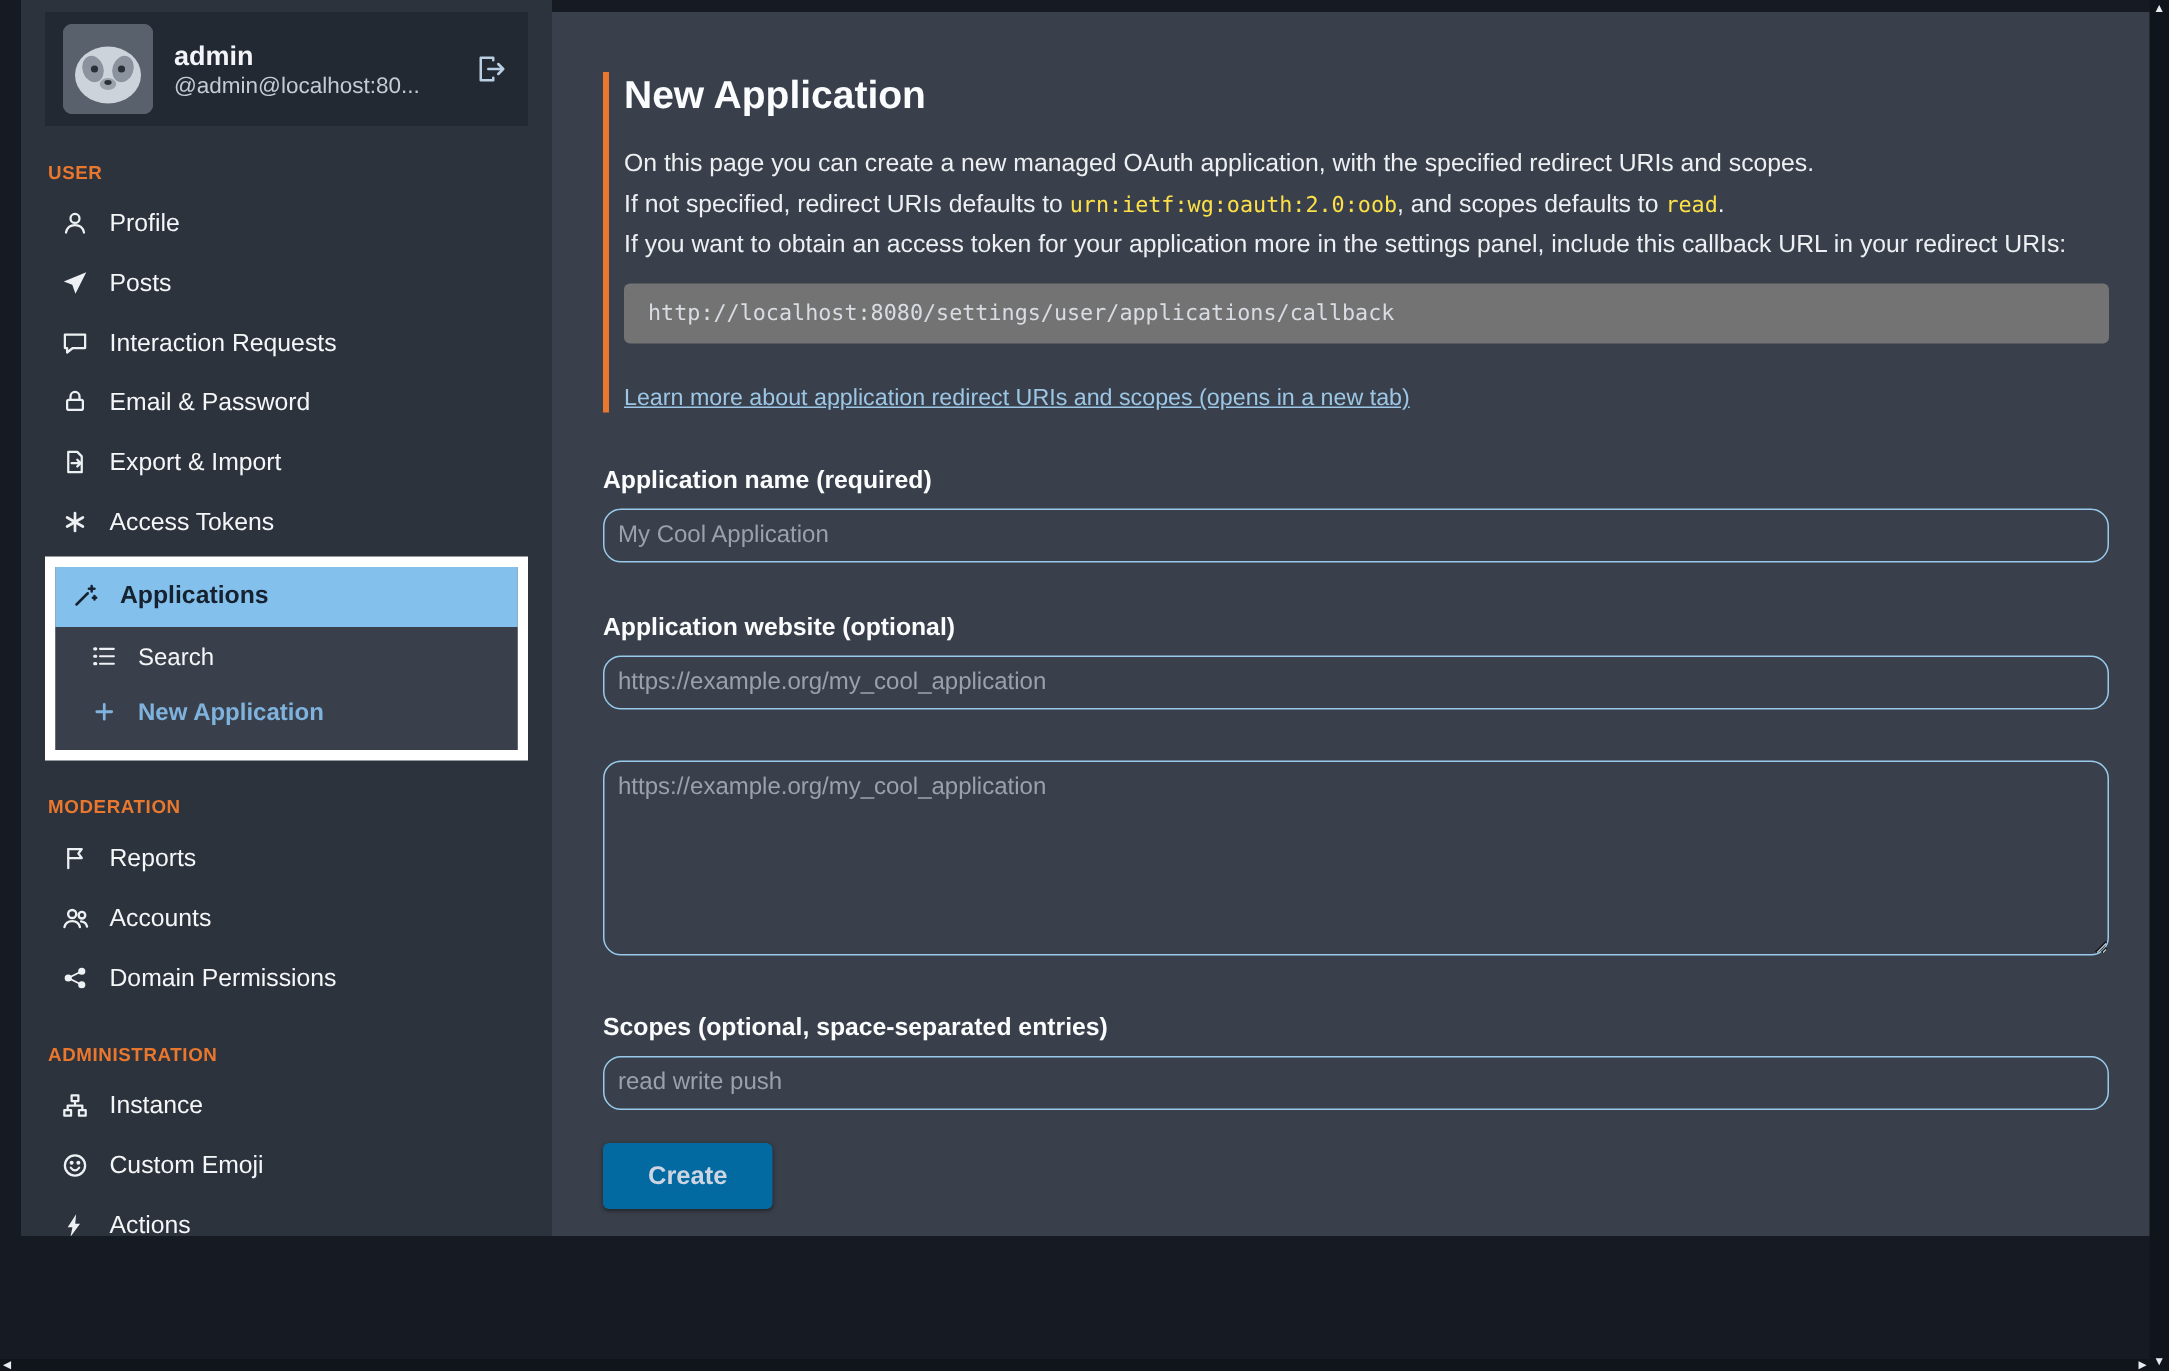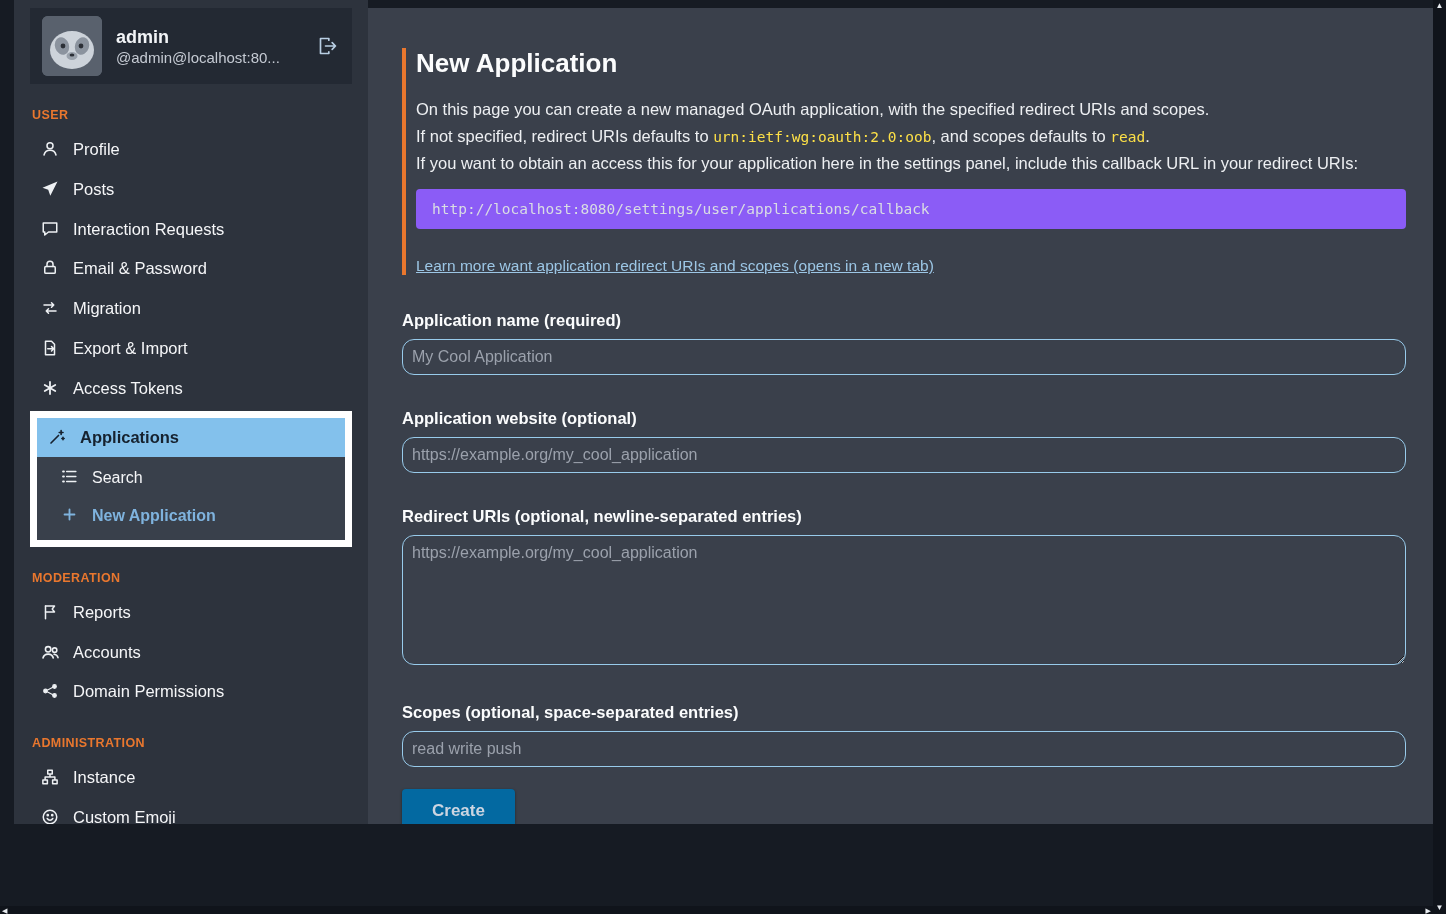--- a/index.html
+++ b/index.html
@@ -49,21 +49,21 @@
   
   .main{
     flex:1;margin:8px 14px 0 0;background:#3a404b;
     padding:40px 40px 0 34px;box-sizing:border-box;overflow:hidden;
   }
   .intro{border-left:4px solid #e9772e;padding-left:10px;}
   h1{font-size:26px;margin:0 0 18px 0;font-weight:bold;color:#fbfcfd;}
   .intro p{margin:2px 0;font-size:16.5px;line-height:1.5;color:#edeff2;}
   code.inline{font-family:"DejaVu Sans Mono", monospace;font-size:14.5px;color:#fde047;}
   .codeblock{
-    background:#8b5cf6;border-radius:4px;padding:12px 16px;
+    background:#737373;border-radius:4px;padding:12px 16px;
     font-family:"DejaVu Sans Mono", monospace;font-size:14.5px;color:#d9dde3;
     margin:14px 0 28px 0;white-space:nowrap;overflow:hidden;
   }
   .learn-link{color:#9cc6e5;font-size:15.5px;text-decoration:underline;}
 
   .form{margin-top:36px;}
   .field{margin-bottom:34px;}
   .field label{display:block;font-weight:bold;font-size:16.5px;margin-bottom:9px;color:#fbfcfd;}
   .field input[type="text"],.field textarea{
     width:100%;box-sizing:border-box;background:#3a404b;
@@ -158,29 +158,20 @@
     <div class="nav-item">
       <span class="icon">
           <svg width="18" height="18" viewBox="0 0 24 24" fill="none" stroke="currentColor" stroke-width="2" stroke-linecap="round" stroke-linejoin="round">
             <rect x="5" y="10" width="14" height="9" rx="1.5"></rect>
             <path d="M8 10V7a4 4 0 0 1 8 0v3"></path>
           </svg>
         </span>
       <span>Email &amp; Password</span>
     </div>
 
-    <div class="nav-item">
-      <span class="icon">
-          <svg width="18" height="18" viewBox="0 0 24 24" fill="none" stroke="currentColor" stroke-width="2" stroke-linecap="round" stroke-linejoin="round">
-            <path d="M4 8h13M17 8l-3-3M17 8l-3 3"></path>
-            <path d="M20 16H7M7 16l3-3M7 16l3 3"></path>
-          </svg>
-        </span>
-      <span>Migration</span>
-    </div>
 
     <div class="nav-item">
       <span class="icon">
           <svg width="18" height="18" viewBox="0 0 24 24" fill="none" stroke="currentColor" stroke-width="2" stroke-linecap="round" stroke-linejoin="round">
             <path d="M14 3H6v18h12V7l-4-4z"></path>
             <path d="M9 13h8M17 13l-3-3M17 13l-3 3"></path>
           </svg>
         </span>
       <span>Export &amp; Import</span>
     </div>
@@ -300,39 +291,38 @@
     </div>
 
   </aside>
 
   <main class="main">
 
     <section class="intro">
       <h1>New Application</h1>
       <p>On this page you can create a new managed OAuth application, with the specified redirect URIs and scopes.</p>
       <p><span>If not specified, redirect URIs defaults to </span><code class="inline">urn:ietf:wg:oauth:2.0:oob</code><span>, and scopes defaults to </span><code class="inline">read</code><span>.</span></p>
-      <p>If you want to obtain an access this for your application here in the settings panel, include this callback URL in your redirect URIs:</p>
+      <p>If you want to obtain an access token for your application more in the settings panel, include this callback URL in your redirect URIs:</p>
       <div class="codeblock">http://localhost:8080/settings/user/applications/callback</div>
-      <a href="#" class="learn-link">Learn more want application redirect URIs and scopes (opens in a new tab)</a>
+      <a href="#" class="learn-link">Learn more about application redirect URIs and scopes (opens in a new tab)</a>
     </section>
 
     <form class="form">
 
       <div class="field">
         <label>Application name (required)</label>
         <input type="text" placeholder="My Cool Application" style="">
       </div>
 
       <div class="field">
         <label>Application website (optional)</label>
         <input type="text" placeholder="https://example.org/my_cool_application" style="">
       </div>
 
       <div class="field">
-        <label>Redirect URIs (optional, newline-separated entries)</label>
         <textarea placeholder="https://example.org/my_cool_application" style=""></textarea>
       </div>
 
       <div class="field" style="margin-bottom:18px;">
         <label>Scopes (optional, space-separated entries)</label>
         <input type="text" placeholder="read write push" style="">
       </div>
 
       <button type="button" class="create-btn">Create</button>
 

